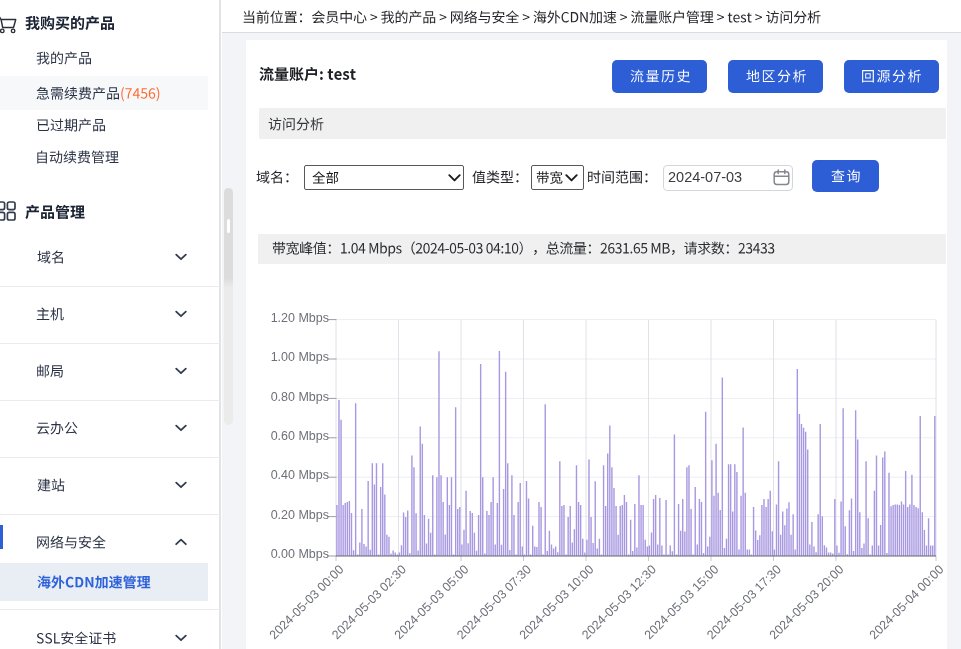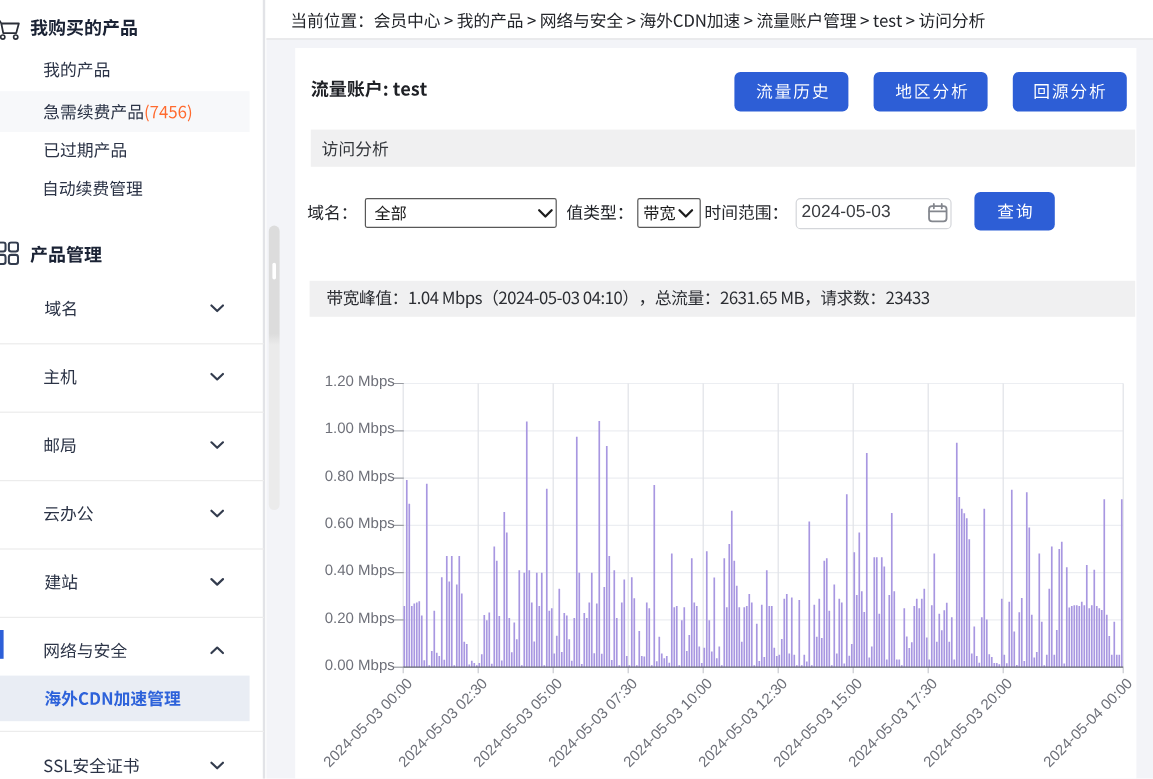--- a/index.html
+++ b/index.html
@@ -160,21 +160,21 @@
     <g transform="translate(0,0)"></g>
   </svg>
 <svg class="abs" style="left:564.5px;top:173.5px" width="13" height="8" viewBox="0 0 13 8" fill="none">
 <path d="M1.3 1.2 L6.5 6.4 L11.7 1.2" stroke="#1c1c1c" stroke-width="1.9" stroke-linecap="round" stroke-linejoin="round"></path>
   </svg>
 <svg style="position:absolute;left:586.9px;top:163.0px;" width="72" height="28" viewBox="0 -19.32 72 28">
     <path d="M6.6 -6.3C7.4 -5.2 8.3 -3.8 8.8 -2.9L9.7 -3.4C9.2 -4.3 8.3 -5.7 7.5 -6.8ZM4.5 -5.6V-2.4H2.1V-5.6ZM4.5 -6.6H2.1V-9.6H4.5ZM1.1 -10.6V-0.4H2.1V-1.5H5.5V-10.6ZM10.7 -11.7V-9.0H6.2V-7.9H10.7V-0.5C10.7 -0.2 10.6 -0.1 10.3 -0.1C10.0 -0.1 9.0 -0.1 7.9 -0.1C8.0 0.2 8.2 0.7 8.3 1.0C9.7 1.0 10.6 1.0 11.1 0.8C11.6 0.6 11.8 0.3 11.8 -0.5V-7.9H13.5V-9.0H11.8V-11.7Z M15.3 -8.6V1.1H16.4V-8.6ZM15.5 -11.1C16.1 -10.5 16.9 -9.6 17.2 -9.0L18.0 -9.6C17.7 -10.2 17.0 -11.0 16.3 -11.6ZM19.3 -4.1H22.7V-2.2H19.3ZM19.3 -6.9H22.7V-5.0H19.3ZM18.4 -7.8V-1.4H23.7V-7.8ZM18.9 -11.0V-10.0H25.7V-0.2C25.7 0.0 25.6 0.1 25.5 0.1C25.3 0.1 24.7 0.1 24.1 0.1C24.3 0.4 24.4 0.8 24.5 1.1C25.3 1.1 25.9 1.1 26.3 0.9C26.7 0.7 26.8 0.4 26.8 -0.2V-11.0Z M29.1 0.2 29.8 1.1C30.8 0.0 32.0 -1.3 33.0 -2.5L32.4 -3.3C31.3 -2.0 30.0 -0.6 29.1 0.2ZM29.6 -7.4C30.4 -6.9 31.6 -6.2 32.2 -5.8L32.8 -6.6C32.2 -7.0 31.0 -7.6 30.2 -8.1ZM28.8 -4.7C29.7 -4.3 30.8 -3.7 31.4 -3.3L32.0 -4.2C31.4 -4.5 30.2 -5.1 29.4 -5.4ZM33.7 -7.6V-0.9C33.7 0.5 34.2 0.9 35.9 0.9C36.3 0.9 39.0 0.9 39.4 0.9C40.9 0.9 41.3 0.3 41.4 -1.6C41.1 -1.7 40.7 -1.9 40.4 -2.0C40.3 -0.4 40.2 -0.1 39.4 -0.1C38.8 -0.1 36.4 -0.1 36.0 -0.1C35.0 -0.1 34.8 -0.3 34.8 -0.9V-6.6H39.1V-4.0C39.1 -3.9 39.1 -3.8 38.8 -3.8C38.6 -3.8 37.7 -3.8 36.7 -3.8C36.9 -3.5 37.1 -3.1 37.1 -2.8C38.3 -2.8 39.1 -2.8 39.6 -3.0C40.1 -3.1 40.2 -3.4 40.2 -4.0V-7.6ZM36.9 -11.8V-10.5H33.0V-11.8H32.0V-10.5H28.8V-9.6H32.0V-8.2H33.0V-9.6H36.9V-8.2H38.0V-9.6H41.2V-10.5H38.0V-11.8Z M45.1 -8.8V-7.9H48.4V-6.7H45.7V-5.9H48.4V-4.7H44.9V-3.8H48.4V-0.9H49.4V-3.8H52.0C51.9 -3.0 51.8 -2.6 51.7 -2.5C51.6 -2.4 51.5 -2.4 51.3 -2.4C51.1 -2.4 50.7 -2.4 50.1 -2.5C50.3 -2.2 50.4 -1.9 50.4 -1.6C50.9 -1.6 51.4 -1.6 51.7 -1.6C52.0 -1.6 52.2 -1.7 52.4 -1.9C52.7 -2.2 52.8 -2.8 53.0 -4.3C53.0 -4.4 53.0 -4.7 53.0 -4.7H49.4V-5.9H52.3V-6.7H49.4V-7.9H52.9V-8.8H49.4V-9.9H48.4V-8.8ZM43.1 -11.2V1.1H44.1V0.4H53.8V1.1H54.9V-11.2ZM44.1 -0.5V-10.3H53.8V-0.5Z M59.5 -6.8C60.1 -6.8 60.6 -7.2 60.6 -7.8C60.6 -8.5 60.1 -8.9 59.5 -8.9C58.9 -8.9 58.4 -8.5 58.4 -7.8C58.4 -7.2 58.9 -6.8 59.5 -6.8ZM59.5 0.1C60.1 0.1 60.6 -0.4 60.6 -1.0C60.6 -1.6 60.1 -2.0 59.5 -2.0C58.9 -2.0 58.4 -1.6 58.4 -1.0C58.4 -0.4 58.9 0.1 59.5 0.1Z" fill="#24262b"></path>
     <g transform="translate(0,0)"></g>
   </svg>
 <div class="abs" style="left:663px;top:165px;width:130px;height:25.5px;border:1px solid #d4d6da;border-radius:4px;background:#fff"></div>
-<div class="abs" style="left:668px;top:169px;font-size:14.5px;color:#3a3c40">2024-05-03</div>
+<div class="abs" style="left:668px;top:169px;font-size:14.5px;color:#3a3c40">2024-07-03</div>
 <svg class="abs" style="left:773px;top:169px" width="17" height="17" viewBox="0 0 17 17" fill="none">
 <rect x="1.2" y="2.8" width="14.6" height="12.6" rx="2.6" stroke="#84878e" stroke-width="1.5"></rect>
 <path d="M5.2 1 V4.6 M11.8 1 V4.6 M1.5 7.2 H15.5" stroke="#84878e" stroke-width="1.5" stroke-linecap="round"></path>
 </svg>
 <div class="abs" style="left:811.5px;top:160px;width:67.5px;height:31.6px;background:#2d5ed6;border-radius:5px"></div>
 <svg style="position:absolute;left:830.6px;top:161.8px;" width="33" height="28" viewBox="0 -19.35 33 28">
     <path d="M4.1 -3.1H9.8V-1.9H4.1ZM4.1 -4.9H9.8V-3.8H4.1ZM3.1 -5.7V-1.1H10.9V-5.7ZM1.0 -0.3V0.7H13.0V-0.3ZM6.4 -11.8V-10.0H0.8V-9.1H5.3C4.1 -7.7 2.2 -6.5 0.5 -5.9C0.7 -5.7 1.0 -5.3 1.2 -5.1C3.1 -5.9 5.2 -7.3 6.4 -9.0V-6.1H7.5V-9.0C8.8 -7.4 10.9 -5.9 12.8 -5.2C13.0 -5.5 13.3 -5.9 13.5 -6.1C11.7 -6.6 9.8 -7.8 8.6 -9.1H13.2V-10.0H7.5V-11.8Z M17.1 -10.8C17.8 -10.2 18.6 -9.3 19.0 -8.7L19.8 -9.4C19.4 -10.0 18.5 -10.8 17.8 -11.5ZM16.1 -7.4V-6.4H18.1V-1.6C18.1 -0.9 17.6 -0.5 17.4 -0.3C17.6 -0.1 17.9 0.3 17.9 0.6C18.1 0.3 18.5 -0.0 20.9 -1.8C20.8 -2.0 20.6 -2.4 20.5 -2.7L19.1 -1.6V-7.4ZM22.6 -11.8C22.0 -10.0 21.0 -8.2 19.9 -7.1C20.1 -6.9 20.6 -6.6 20.8 -6.4C21.3 -7.0 21.9 -7.8 22.4 -8.7H27.6C27.4 -2.8 27.2 -0.6 26.8 -0.1C26.6 0.0 26.5 0.1 26.2 0.1C25.9 0.1 25.1 0.1 24.2 0.0C24.4 0.3 24.6 0.7 24.6 1.0C25.3 1.1 26.1 1.1 26.6 1.0C27.1 1.0 27.4 0.9 27.7 0.5C28.2 -0.2 28.5 -2.5 28.7 -9.1C28.7 -9.3 28.7 -9.7 28.7 -9.7H22.9C23.2 -10.2 23.4 -10.9 23.7 -11.5ZM24.9 -4.1V-2.6H22.5V-4.1ZM24.9 -4.9H22.5V-6.4H24.9ZM21.5 -7.3V-0.9H22.5V-1.7H25.8V-7.3Z" fill="#ffffff"></path>
     <g transform="translate(0,0)"></g>
   </svg>
 <div class="abs" style="left:258px;top:234px;width:688px;height:29.5px;background:#f0f0f1"></div>

